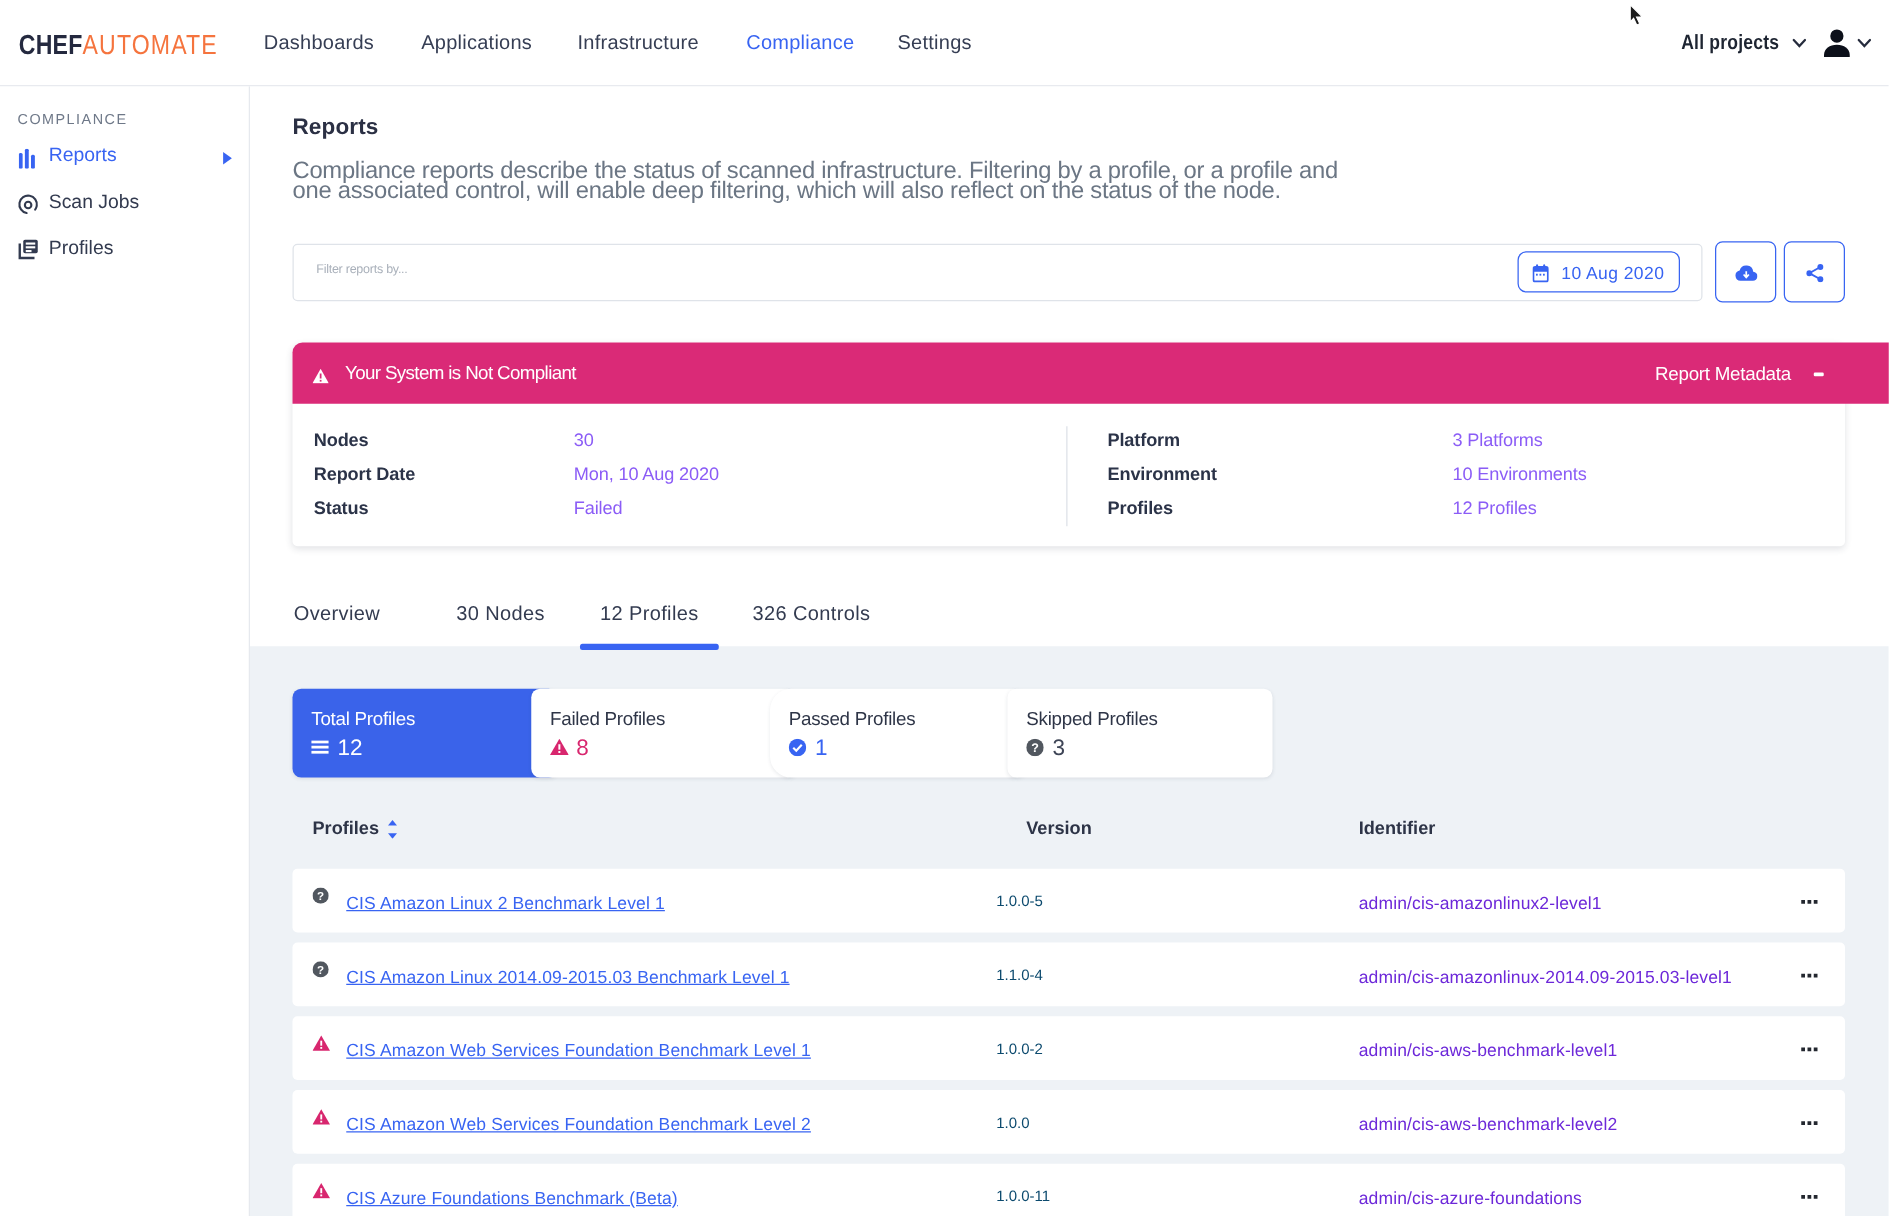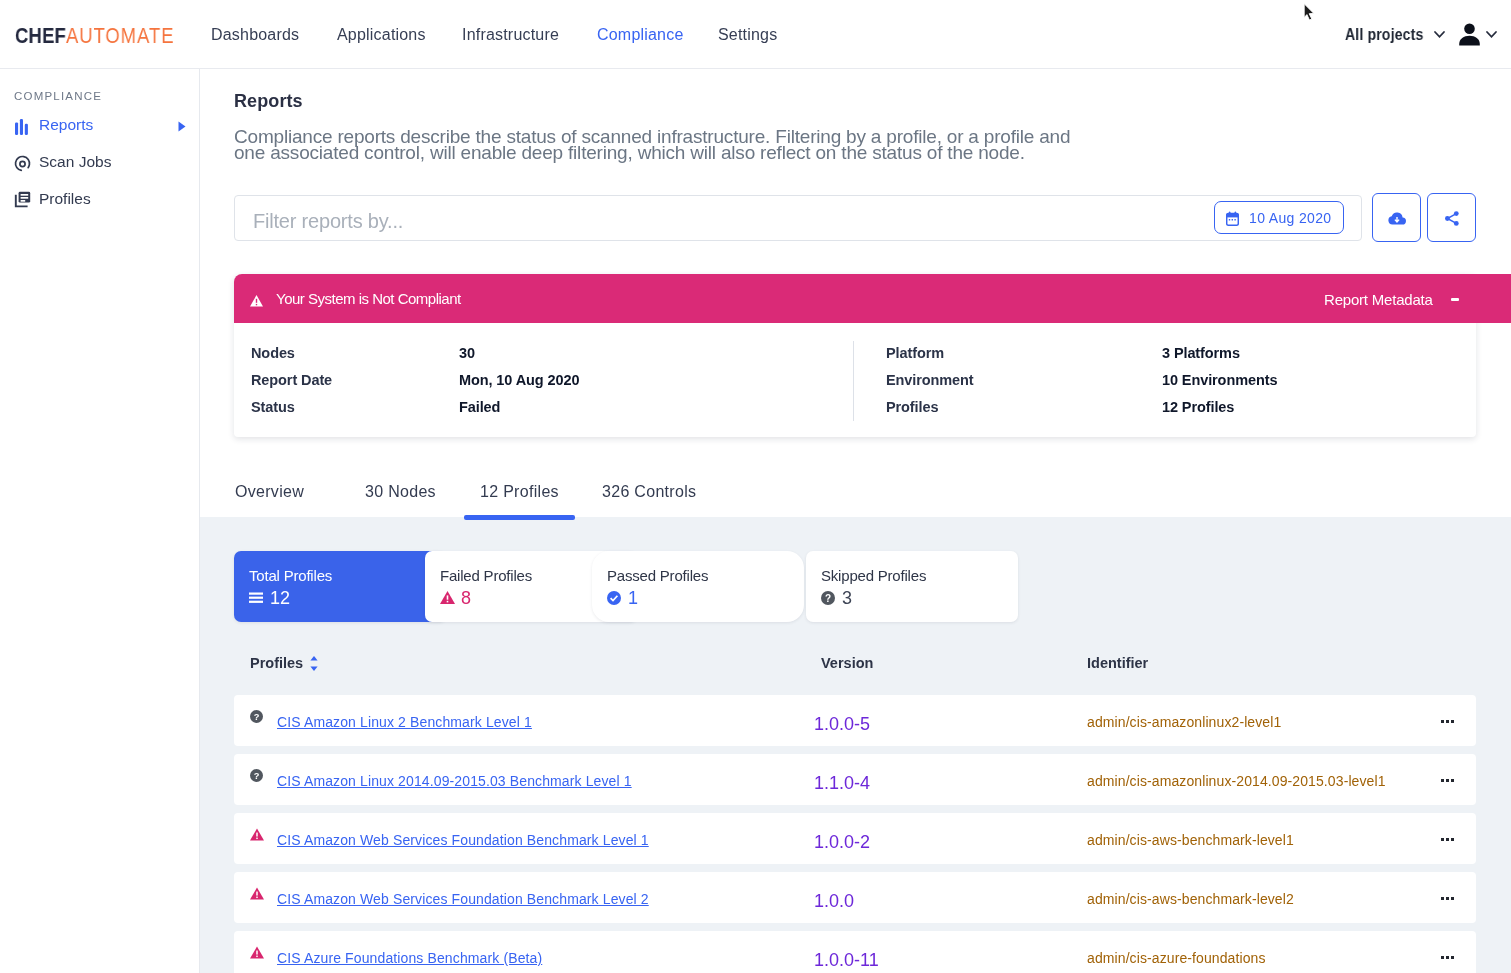--- a/index.html
+++ b/index.html
@@ -32,39 +32,39 @@
     background:#eef2f6; }
 
   h1.rpt { position:absolute; left:234px; top:91px; font-size:18px; font-weight:700;
     color:#2b3044; letter-spacing:0.1px; }
   .desc { position:absolute; left:234px; top:129px; width:700px; font-size:19px;
     line-height:16.3px; color:#6b7684; letter-spacing:-0.2px; }
 
   
   .filterbox { position:absolute; left:234px; top:195px; width:1128px; height:46px;
     background:#fff; border:1px solid #dfe3e9; border-radius:4px; }
-  .filterbox .ph { position:absolute; left:18px; top:14px; font-size:20px; color:#a9b0ba;
+  .filterbox .ph { position:absolute; left:18px; top:14px; font-size:10px; color:#a9b0ba;
     letter-spacing:-0.2px; }
   .datebtn { position:absolute; left:1214px; top:201px; width:130px; height:33px;
     border:1.4px solid #3864f2; border-radius:7px; background:#fff; color:#3864f2;
     font-size:14px; letter-spacing:0.35px; text-align:left; }
   .sqbtn { position:absolute; top:193px; width:49px; height:49px; background:#fff;
     border:1.5px solid #3864f2; border-radius:6px; }
 
   
   #report-wrap { position:absolute; left:234px; top:274px; width:1242px; height:163px;
     border-radius:8px 8px 4px 4px; background:#fff;
     box-shadow:0 2px 6px rgba(40,50,70,0.14); }
   #banner { position:absolute; left:0; top:0; width:1433px; height:49px;
     background:#da2a77; border-radius:8px 8px 0 0; color:#fff; }
   #banner .btxt { position:absolute; left:42px; top:16px; font-size:15px; letter-spacing:-0.5px; }
   #banner .meta { position:absolute; left:1090px; top:17px; font-size:15px; letter-spacing:-0.2px; }
   #banner .dash { position:absolute; left:1217px; top:24px; width:8px; height:2.6px; background:#fff; border-radius:1px; }
   .mlabel { position:absolute; font-size:14.5px; font-weight:700; color:#2b3348; letter-spacing:-0.1px; }
-  .mval { position:absolute; font-size:14.5px; color:#0f172a; letter-spacing:-0.1px;font-weight:bold; }
+  .mval { position:absolute; font-size:14.5px; color:#8b5cf6; letter-spacing:-0.1px; }
   .vdivider { position:absolute; left:619px; top:67px; width:1px; height:80px; background:#dde1e8; }
 
   
   .tab { position:absolute; top:483px; font-size:16px; color:#333b50; letter-spacing:0.3px; }
   .tabline { position:absolute; left:464px; top:515px; width:111px; height:4.5px;
     background:#3864f2; border-radius:2px; }
 
   
   .card { position:absolute; top:551px; width:212px; height:71px; background:#fff;
     border-radius:7px; box-shadow:0 1px 3px rgba(50,60,80,0.10); }
@@ -73,22 +73,22 @@
   .card .v { position:absolute; left:36px; top:37px; font-size:18px; color:#3e4556; }
   .card.sel { background:#3a63ea; }
   .card.sel .t, .card.sel .v { color:#fff; }
 
   
   .th { position:absolute; font-size:14.5px; font-weight:700; color:#2d3447; }
   .trow { position:absolute; left:234px; width:1242px; height:51px; background:#fff;
     border-radius:4px; }
   .tlink { position:absolute; left:43px; top:19px; font-size:14px; color:#3864f2;
     text-decoration:underline; letter-spacing:0.12px; }
-  .tver { position:absolute; left:580px; top:19px; font-size:18px; color:#6d28d9; }
-  .tid  { position:absolute; left:853px; top:19px; font-size:14px; color:#a16207; letter-spacing:0.1px; }
+  .tver { position:absolute; left:563px; top:19px; font-size:12px; color:#0c4a6e; }
+  .tid  { position:absolute; left:853px; top:19px; font-size:14px; color:#6d28d9; letter-spacing:0.1px; }
   .tdots { position:absolute; left:1207px; top:25px; width:13px; height:3px; }
   .tdots i { position:absolute; top:0; width:2.6px; height:2.6px; background:#23272f; }
   .ricon { position:absolute; left:16px; top:15px; }
 </style>
 </head>
 <body>
 <div id="page">
 
   <div id="graypanel"></div>
 
@@ -220,21 +220,21 @@
   </div>
   <div class="card" style="left:425px;">
     <div class="t">Failed Profiles</div>
     <svg class="abs" style="left:15px; top:40px;" width="15" height="13" viewBox="0 0 15 13">
       <path d="M7.5 0 L15 13 H0 Z" fill="#d8266e"></path>
       <rect x="6.7" y="4.4" width="1.6" height="4.3" fill="#fff"></rect>
       <rect x="6.7" y="9.8" width="1.6" height="1.6" fill="#fff"></rect>
     </svg>
     <div class="v" style="color:#d8266e;">8</div>
   </div>
-  <div class="card" style="left:592px;border-radius:17px;">
+  <div class="card" style="left:616px;border-radius:17px;">
     <div class="t">Passed Profiles</div>
     <svg class="abs" style="left:15px; top:40px;" width="14" height="14" viewBox="0 0 14 14">
       <circle cx="7" cy="7" r="7" fill="#3864f2"></circle>
       <path d="M3.6 7.2 L6 9.6 L10.4 4.8" fill="none" stroke="#fff" stroke-width="1.7"></path>
     </svg>
     <div class="v" style="color:#3864f2;">1</div>
   </div>
   <div class="card" style="left:806px;">
     <div class="t">Skipped Profiles</div>
     <svg class="abs" style="left:15px; top:40px;" width="14" height="14" viewBox="0 0 14 14">

